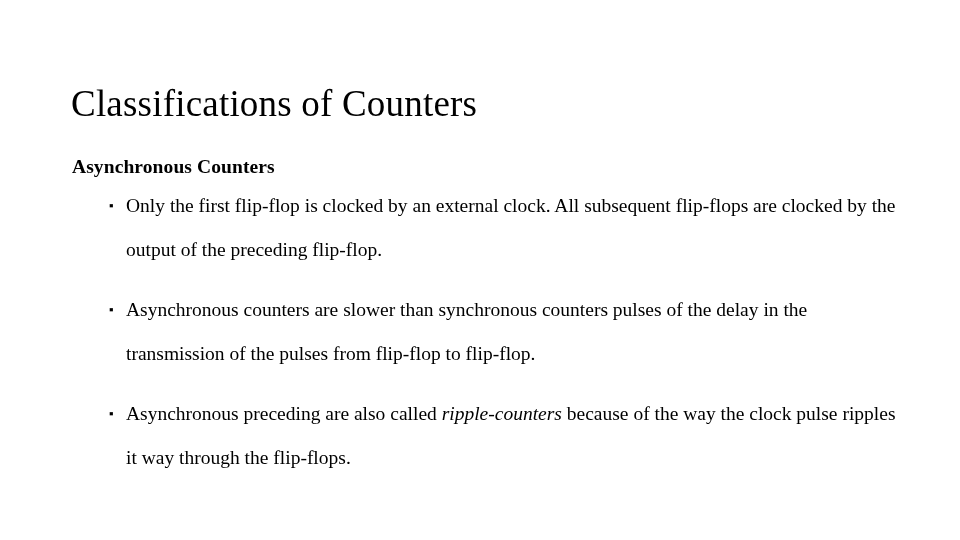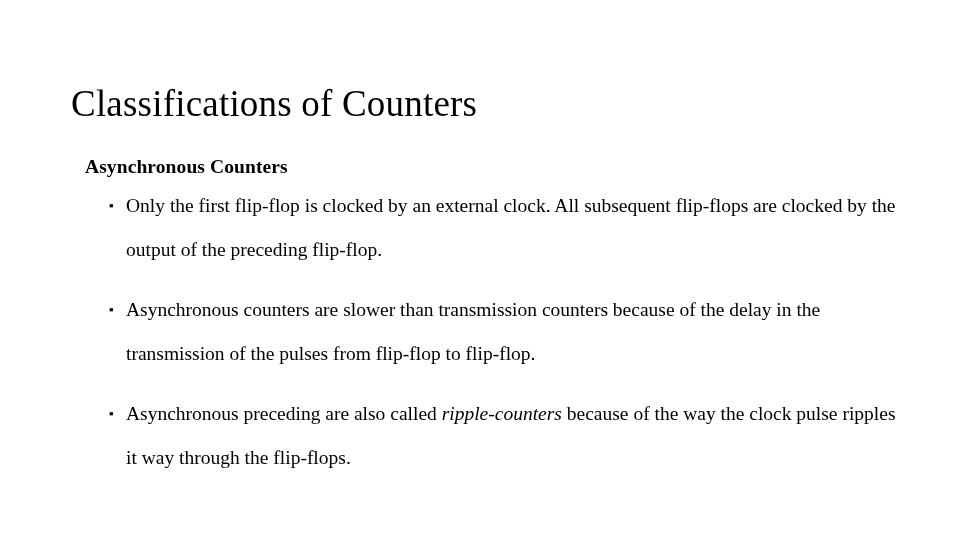--- a/index.html
+++ b/index.html
@@ -37,21 +37,20 @@
   .slide-subtitle {
     position: absolute;
     left: 72px;
     top: 138px;
     font-size: 19.5px;
     line-height: 26px;
     font-weight: bold;
     letter-spacing: 0.1px;
     white-space: nowrap;
     color: #000000;
-    margin-left: 13px;
   }
 
   .bullet-list {
     position: absolute;
     left: 109px;
     top: 184px;
     width: 790px;
     margin: 0;
     padding: 0;
     list-style: none;
@@ -99,21 +98,21 @@
 
   <ul class="bullet-list">
 
     <li class="bullet-item">
       <span class="bullet-marker">▪</span>
       <span class="bullet-text"><span>Only the first flip-flop is clocked by an external clock. All subsequent flip-flops are clocked by the output of the preceding flip-flop.</span><span class="em-term"></span><span></span></span>
     </li>
 
     <li class="bullet-item">
       <span class="bullet-marker">▪</span>
-      <span class="bullet-text"><span>Asynchronous counters are slower than transmission counters because of the delay in the transmission of the pulses from flip-flop to flip-flop.</span><span class="em-term"></span><span></span></span>
+      <span class="bullet-text"><span>Asynchronous counters are slower than synchronous counters pulses of the delay in the transmission of the pulses from flip-flop to flip-flop.</span><span class="em-term"></span><span></span></span>
     </li>
 
     <li class="bullet-item">
       <span class="bullet-marker">▪</span>
       <span class="bullet-text"><span>Asynchronous preceding are also called </span><span class="em-term">ripple-counters</span><span> because of the way the clock pulse ripples it way through the flip-flops.</span></span>
     </li>
 
   </ul>
 
 </div>

